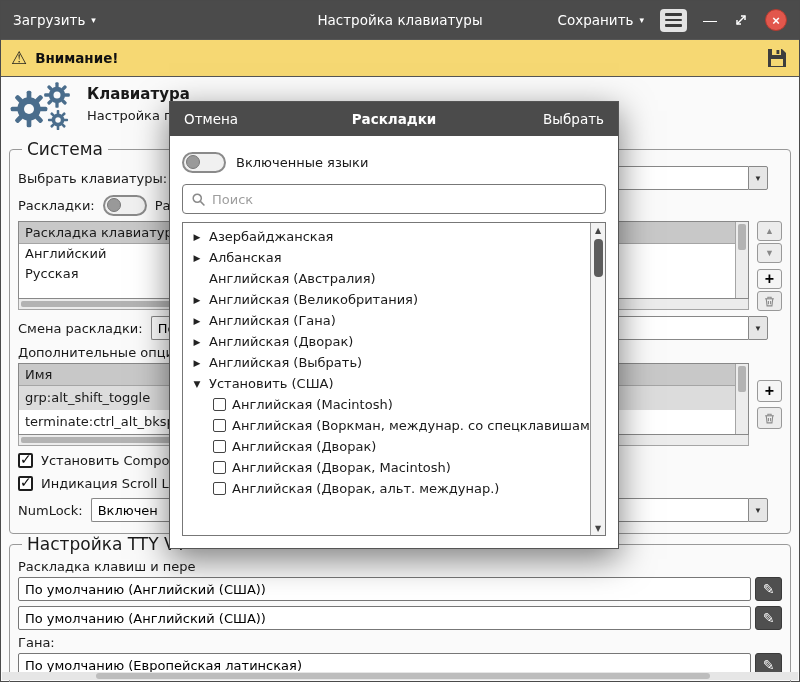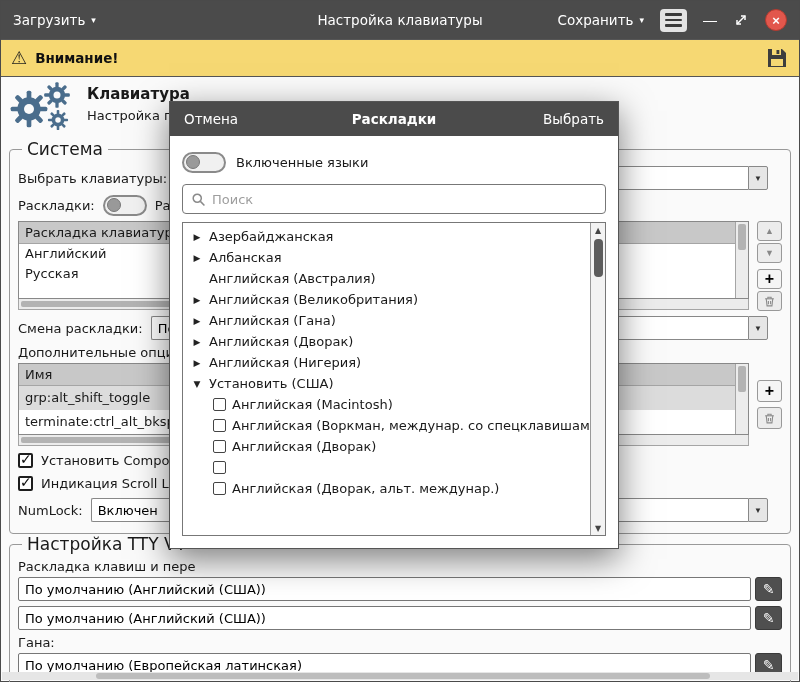--- a/index.html
+++ b/index.html
@@ -401,40 +401,41 @@
           <div class="lang-row">
             <span class="tri">▶</span>
             <span>Английская (Гана)</span>
           </div>
           <div class="lang-row">
             <span class="tri">▶</span>
             <span>Английская (Дворак)</span>
           </div>
           <div class="lang-row">
             <span class="tri">▶</span>
-            <span>Английская (Нигерия)</span>
+            <span>Английская (Выбрать)</span>
           </div>
           <div class="lang-row">
             <span class="tri">▼</span>
             <span>Установить (США)</span>
           </div>
           <div class="lang-row sub">
             <span class="cb"></span>
             <span>Английская (Macintosh)</span>
           </div>
           <div class="lang-row sub">
             <span class="cb"></span>
             <span>Английская (Воркман, междунар. со спецклавишами)</span>
           </div>
           <div class="lang-row sub">
             <span class="cb"></span>
             <span>Английская (Дворак)</span>
           </div>
           <div class="lang-row sub">
             <span class="cb"></span>
+            <span>Английская (Дворак, Macintosh)</span>
           </div>
           <div class="lang-row sub">
             <span class="cb"></span>
             <span>Английская (Дворак, альт. междунар.)</span>
           </div>
         </div>
         <div class="list-scrollbar">
           <div class="scroll-arrow">▲</div>
           <div class="thumb"></div>
           <div class="scroll-arrow down">▼</div>

